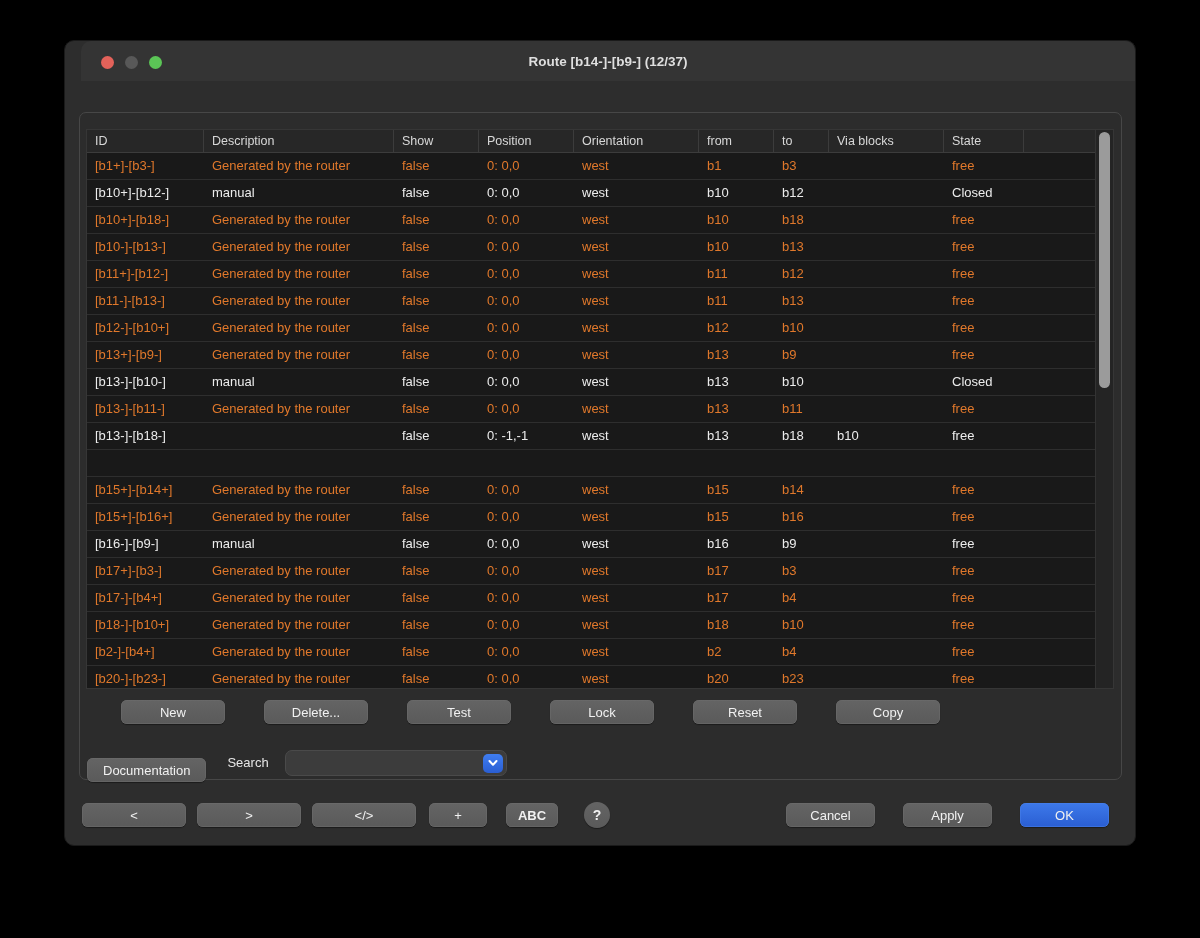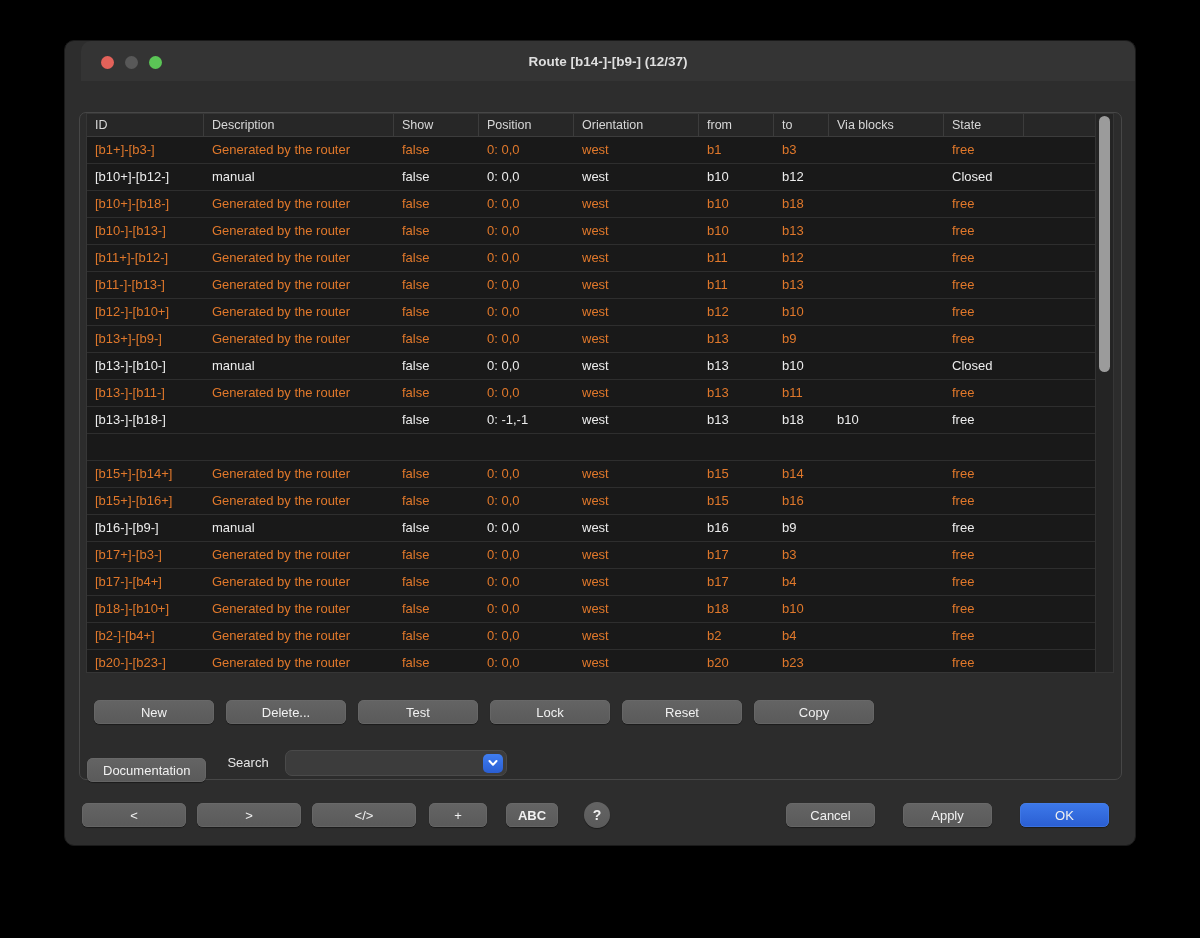--- a/index.html
+++ b/index.html
@@ -31,21 +31,21 @@
     width:1px; background:#4c4c4c; }
   .tab.selected { background:#6c6c6c; border-radius:6px; margin:0; z-index:2;
     box-shadow:0 0 0 1px #777 inset; }
   .tab.selected::before, .tab.selected + .tab::before { display:none; }
 
   
   .panel { position:absolute; left:14px; top:71px; width:1043px; height:668px;
     border:1px solid #474747; border-radius:7px; background:#2c2c2c; }
 
   
-  .table { position:absolute; left:6px; top:0; width:1028px; height:560px;
+  .table { position:absolute; left:6px; top:16px; width:1028px; height:560px;
     background:#191919; border:1px solid #363636; overflow:hidden; }
   .grid { display:grid;
     grid-template-columns:117px 190px 85px 95px 125px 75px 55px 115px 80px 1fr; }
   .thead { position:absolute; left:0; top:0; right:18px; height:23px;
     background:#272727; border-bottom:1px solid #3c3c3c; }
   .hcell { font-size:12.5px; color:#d8d8d8; line-height:22px; padding-left:8px;
     border-right:1px solid #3c3c3c; overflow:hidden; white-space:nowrap; }
   .hcell:last-child { border-right:none; }
   .tbody { position:absolute; left:0; top:23px; right:18px; height:537px;
     overflow:hidden; }
@@ -63,21 +63,21 @@
     border-radius:6px; background:#9b9b9b; }
 
   
   .btn { display:inline-flex; align-items:center; justify-content:center;
     height:24px; border:none; border-radius:6px; color:#f1f1f1; font-size:13px;
     font-family:"Liberation Sans", sans-serif;
     background:linear-gradient(#646464,#5a5a5a);
     box-shadow:0 1px 1px rgba(0,0,0,.4), 0 0 0 0.5px #6e6e6e inset; }
   .btnrow { position:absolute; display:flex; align-items:center; }
   .row1 { left:14px; top:587px; gap:12px; }
-  .row1 .btn { width:120px; }
+  .row1 .btn { width:104px;margin-left:27px; }
   .row2 { left:7px; top:630px; gap:10px; }
   .row2 .btn { padding:0 16px;margin-top:15px; }
   .search-label { font-size:13px; color:#e6e6e6; margin-left:11px; }
   .combo { position:relative; width:222px; height:26px; margin-left:6px;
     background:#3c3c3c; border:1px solid #4a4a4a; border-radius:7px; }
   .combo-value { position:absolute; left:10px; top:0; line-height:24px;
     font-size:13px; color:#e6e6e6; }
   .combo-btn { position:absolute; right:3px; top:3px; width:20px; height:19px;
     border-radius:5px; background:linear-gradient(#3f7df0,#2a5ed2);
     display:flex; align-items:center; justify-content:center; }

